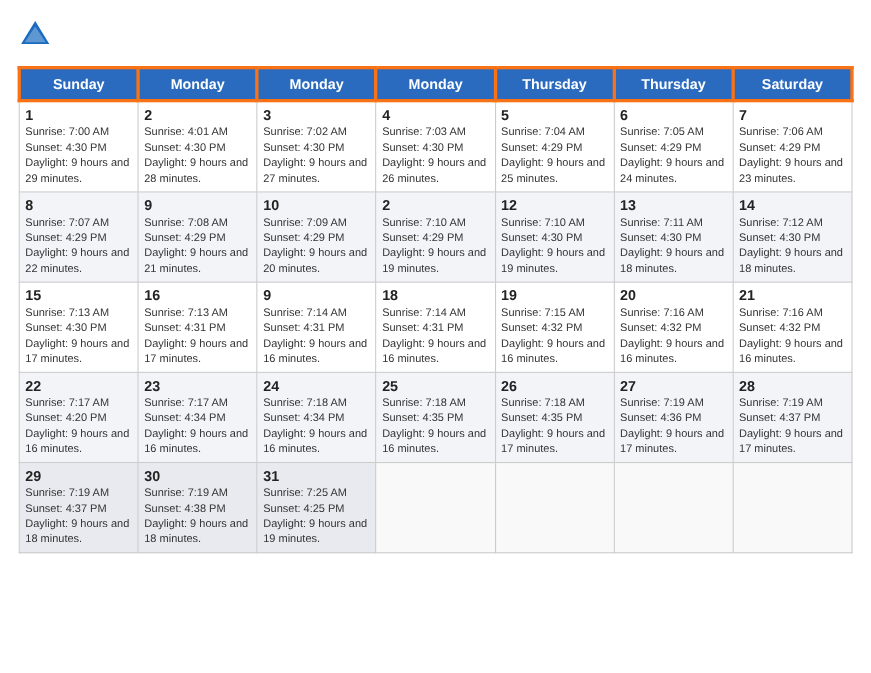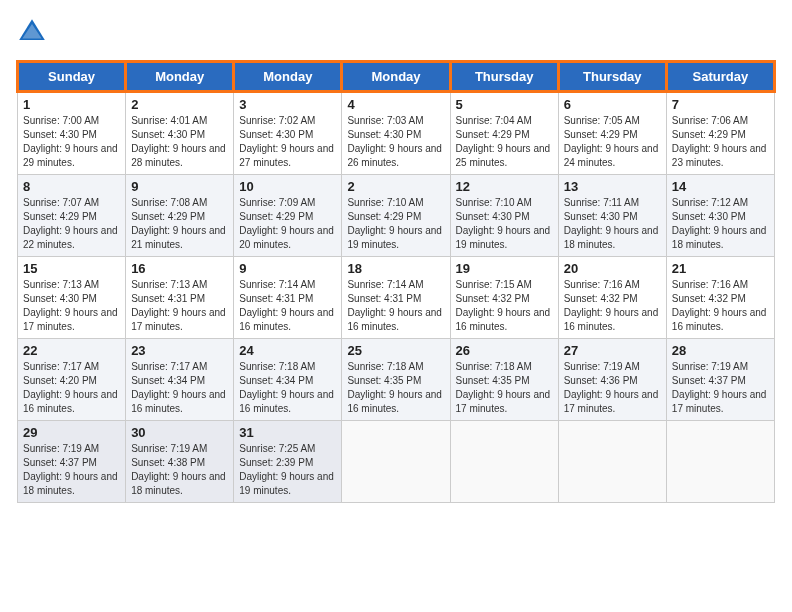--- a/index.html
+++ b/index.html
@@ -367,21 +367,21 @@
         <div class="day-info">
           <span>Sunrise: 7:19 AM</span><br>
           <span>Sunset: 4:38 PM</span><br>
           <span>Daylight: 9 hours and 18 minutes.</span>
         </div>
       </td>
         <td>
         <span class="day-num">31</span>
         <div class="day-info">
           <span>Sunrise: 7:25 AM</span><br>
-          <span>Sunset: 2:39 PM</span><br>
+          <span>Sunset: 4:25 PM</span><br>
           <span>Daylight: 9 hours and 19 minutes.</span>
         </div>
       </td>
         <td class="empty"></td>
         <td class="empty"></td>
         <td class="empty"></td>
         <td class="empty"></td>
       </tr>
     </tbody>
 </table>

